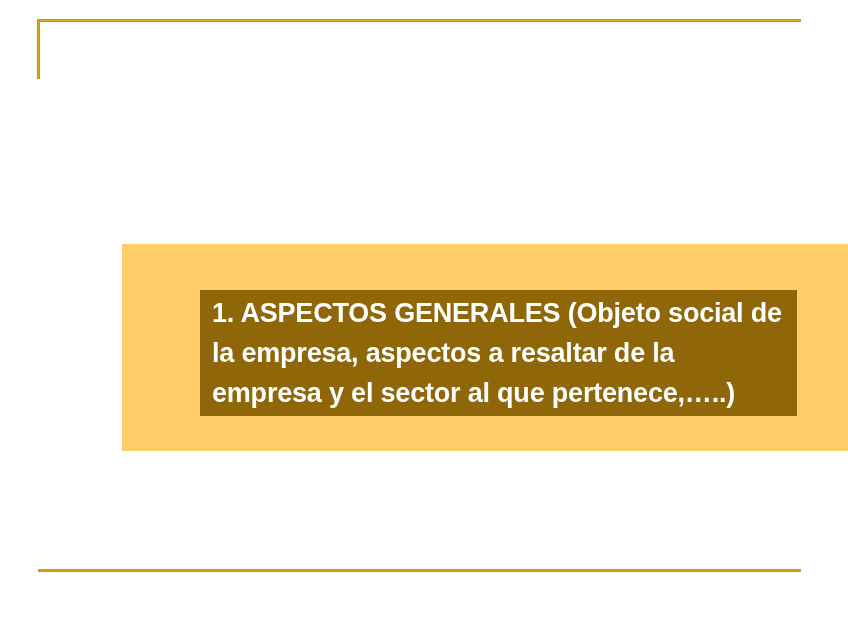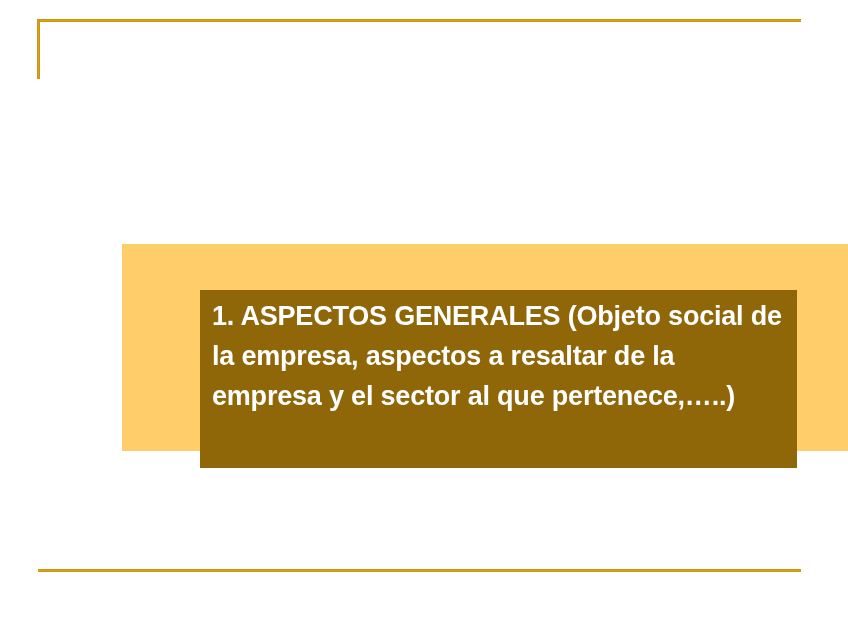--- a/index.html
+++ b/index.html
@@ -65,25 +65,26 @@
     width: 726px;   
     height: 207px;
     background: #FFCE6B;
   }
 
   .title-box {
     position: absolute;
     left: 200px;
     top: 290px;
     width: 597px;
-    height: 178px;
+    height: 126px;
     background: #8F6608;
     box-sizing: border-box;
     padding: 6px 10px 6px 12px;
     display: flex;
+    align-items: center;
   }
 
   .title-text {
     color: #FFFFFF;
     font-family: "Liberation Sans", sans-serif;
     font-weight: bold;
     font-size: 27px;
     line-height: 40px;
     letter-spacing: -0.2px;
     margin: 0;

